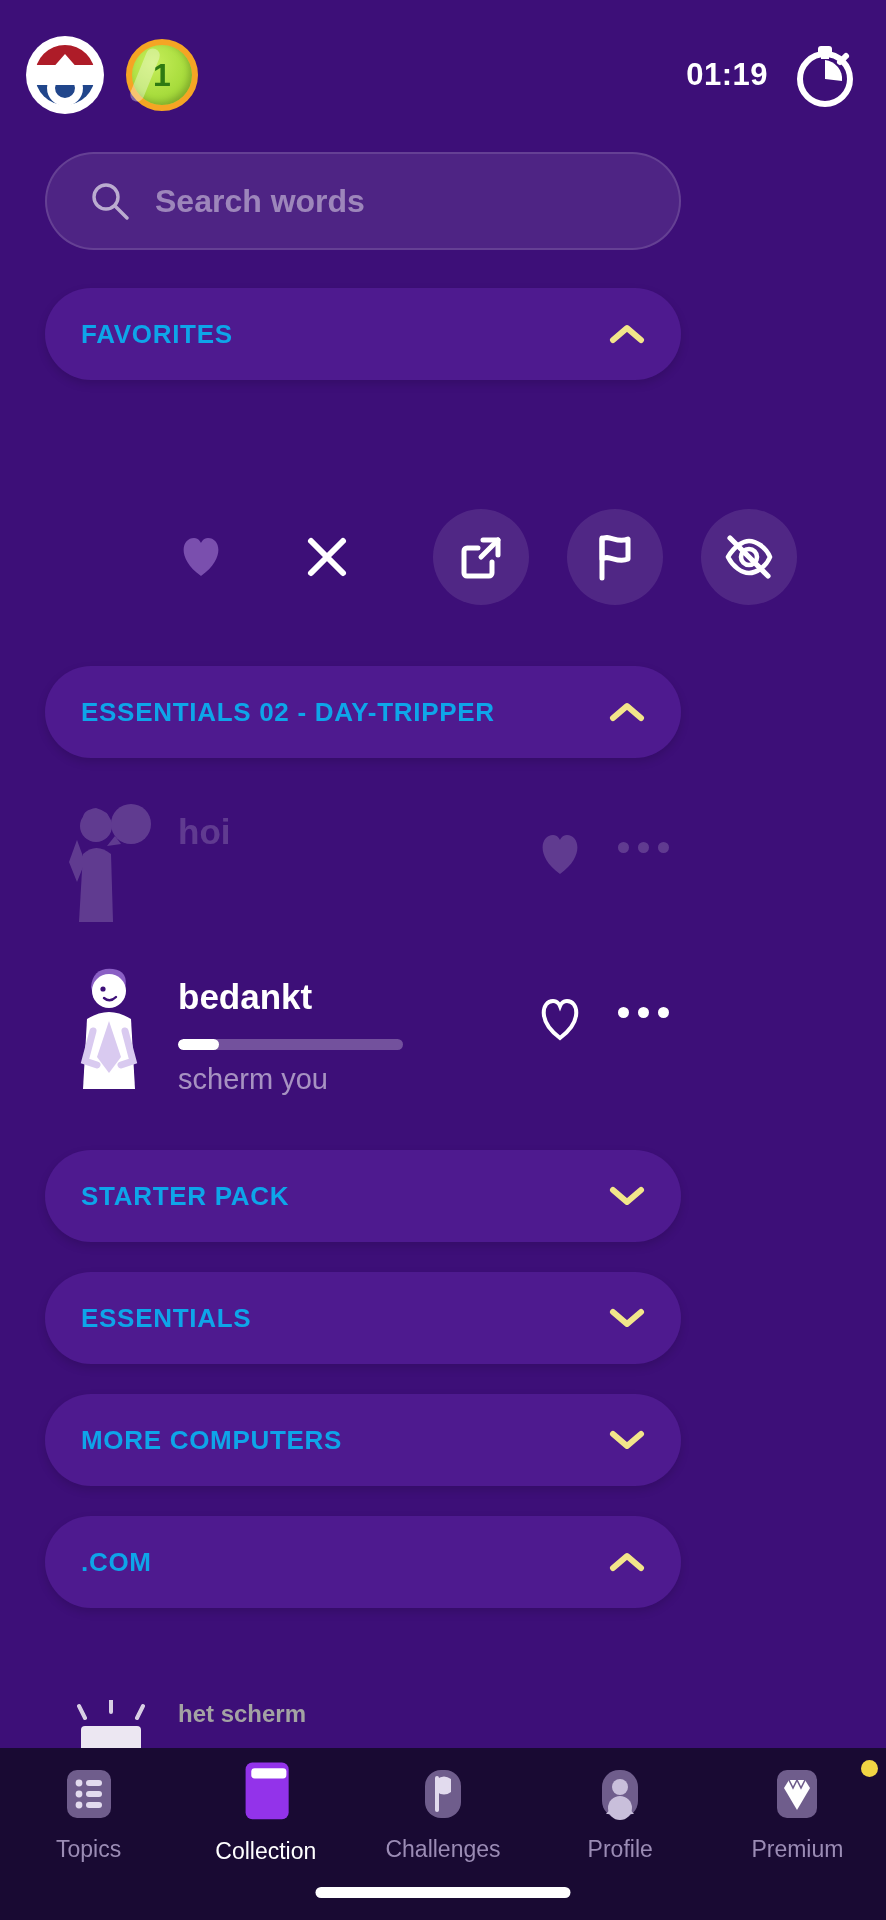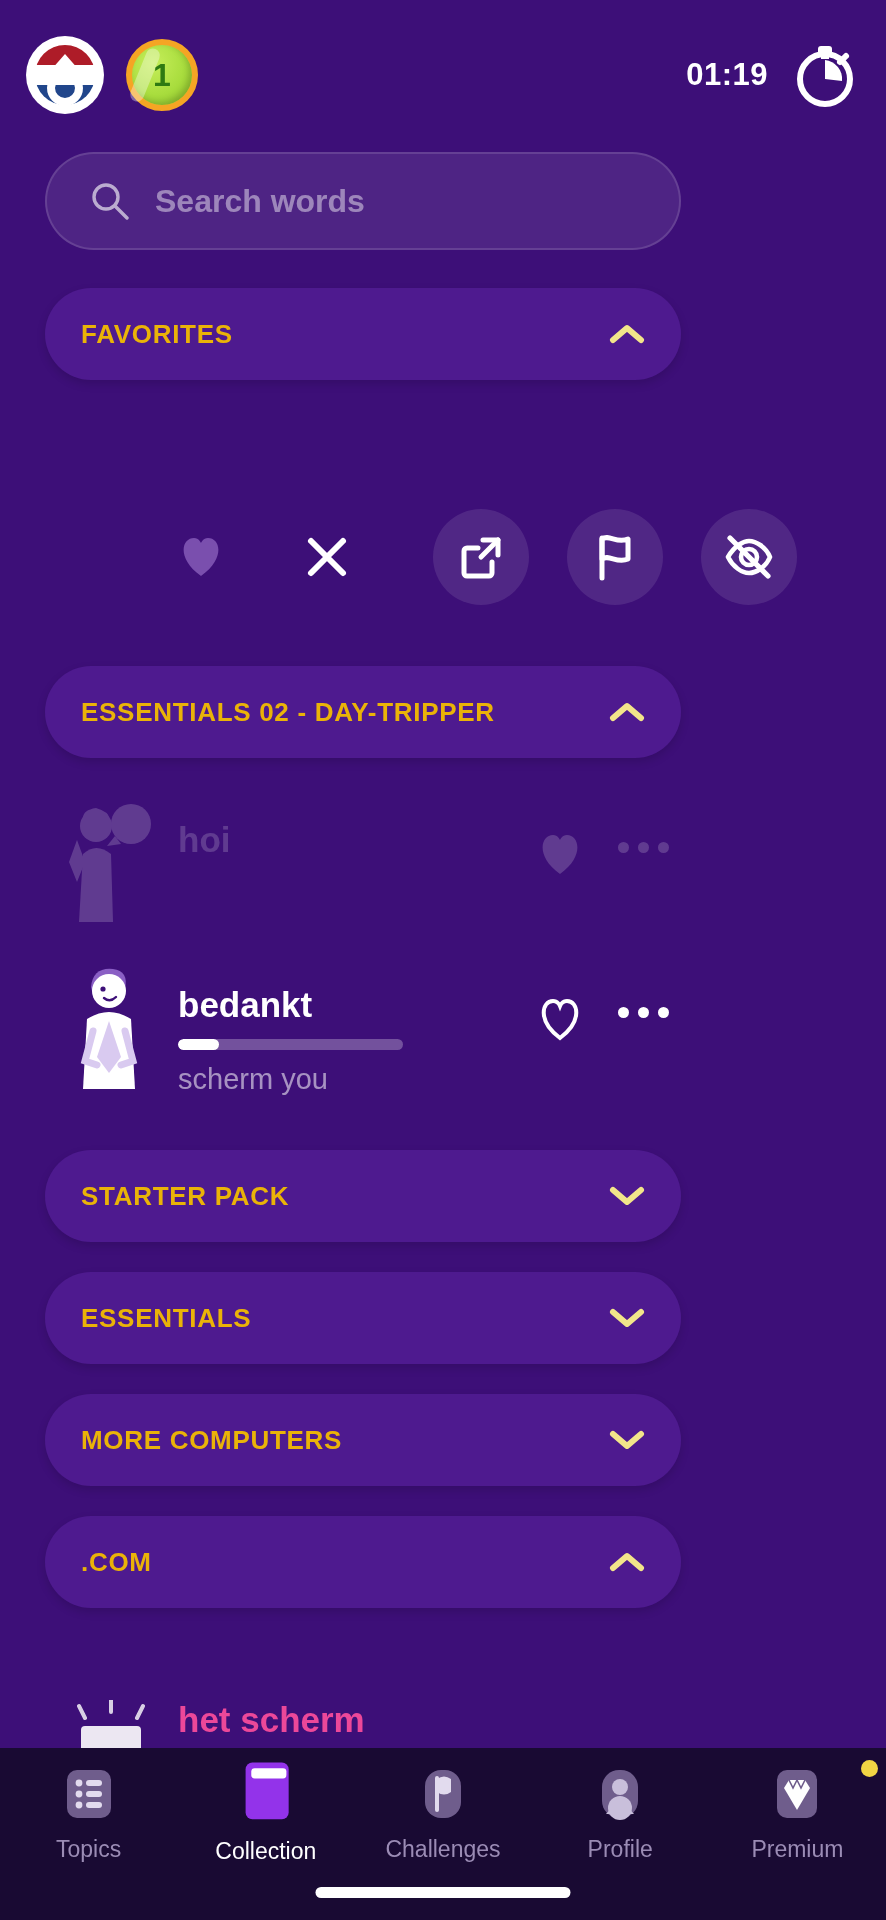--- a/index.html
+++ b/index.html
@@ -78,33 +78,33 @@
 
   
   .pill {
     position: absolute; left: 45px; width: 636px; height: 92px;
     background: #4e1a8f; border-radius: 46px;
     display: flex; align-items: center;
     padding: 0 34px 0 36px;
     box-shadow: 0 4px 10px rgba(0,0,0,.14);
   }
   .pill-label {
-    color: #eab308; font-size: 26px; font-weight: bold;
+    color: #0ea5e9; font-size: 26px; font-weight: bold;
     letter-spacing: .7px; flex: 1 1 auto;
   }
   .chev { width: 40px; height: 26px; flex: none; }
 
   
   .word-row { position: absolute; left: 45px; width: 636px; height: 140px; }
   .word-row .avatar {
     position: absolute; left: 18px; top: 6px; width: 96px; height: 130px;
   }
   .word-row .w-term {
     position: absolute; left: 133px; top: 22px;
-    font-size: 35px; font-weight: bold; color: #ffffff; margin-top: 8px;
+    font-size: 35px; font-weight: bold; color: #ffffff;
   }
   .word-row .w-bar {
     position: absolute; left: 133px; top: 84px; width: 225px; height: 11px;
     background: rgba(255,255,255,.28); border-radius: 6px; overflow: hidden;
   }
   .word-row .w-bar > span {
     display: block; height: 100%; background: #ffffff; border-radius: 6px;
   }
   .word-row .w-trans {
     position: absolute; left: 133px; top: 108px;
@@ -154,21 +154,21 @@
   .home-indicator {
     position: absolute; left: 50%; transform: translateX(-50%);
     bottom: 22px; width: 255px; height: 11px;
     background: #ffffff; border-radius: 6px;
   }
 
   
   .peek-row { position: absolute; left: 45px; top: 1700px; width: 636px; height: 110px; }
   .peek-term {
     position: absolute; left: 133px; top: 0;
-    font-size: 35px; font-weight: bold; color: #ec4899;
+    font-size: 24px; font-weight: bold; color: #a3a3a3;
   }
 </style>
 </head>
 <body>
 
 <div class="phone">
 
   <div class="topbar">
 
     <div class="flag-badge">

